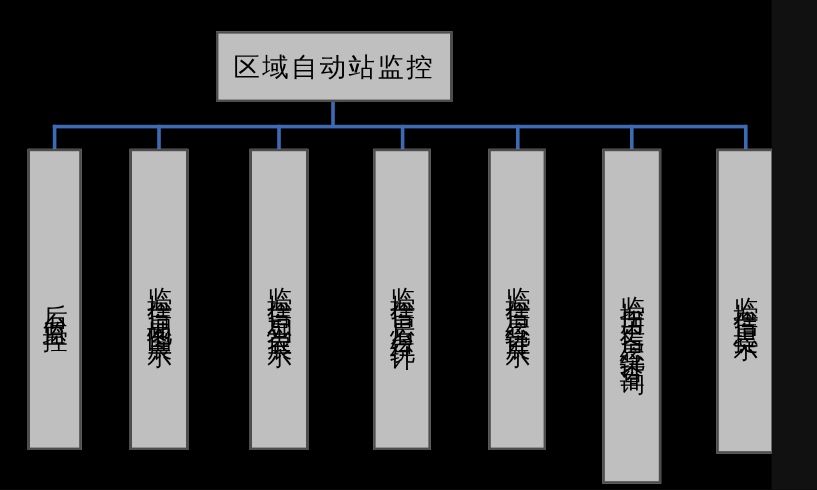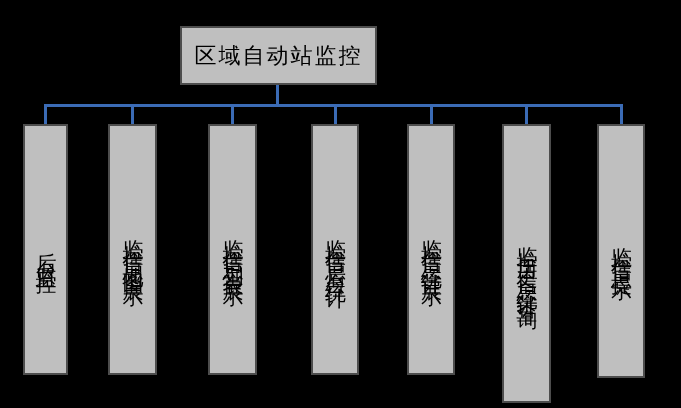--- a/index.html
+++ b/index.html
@@ -6,23 +6,24 @@
     --bg:#000000;
     --box-fill:#bfbfbf;
     --box-border:#4d4d4d;
     --connector:#3b6bb5;
     --text:#000000;
   }
   html,body{margin:0;padding:0;background:#111;}
   body{font-family:"DejaVu Serif","Liberation Serif",serif;}
   .canvas{
     position:relative;
-    width:681px;height:408px;
+    width:611px;height:408px;
     background:var(--bg);
     overflow:hidden;
+    padding-left:32px;
   }
   .node{
     position:absolute;
     background:var(--box-fill);
     border:2px solid var(--box-border);
     box-sizing:border-box;
     display:flex;
     align-items:center;
     justify-content:center;
     color:var(--text);

